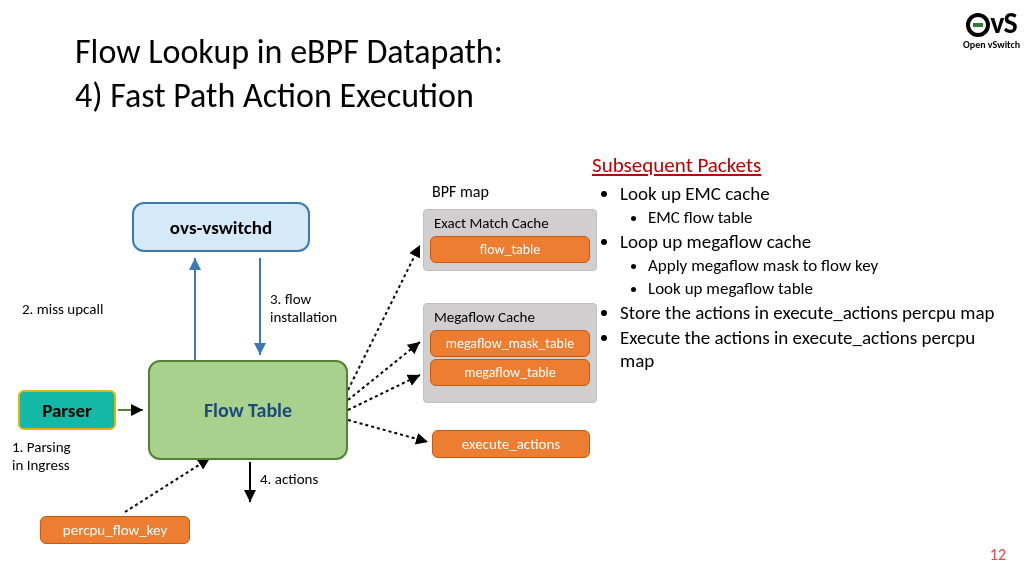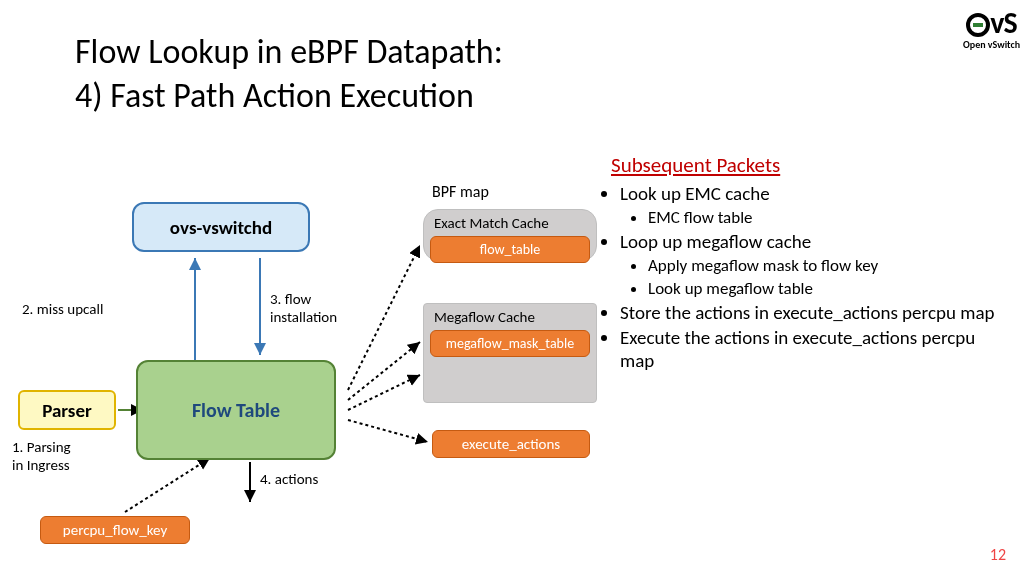--- a/index.html
+++ b/index.html
@@ -67,27 +67,27 @@
   .vswitchd {
     left: 132px; top: 52px;
     width: 178px; height: 50px;
     background: #d6e9f8;
     border: 2px solid #3b78b5;
     color: #000;
   }
   .parser {
     left: 18px; top: 240px;
     width: 98px; height: 40px;
-    background: #fef9c3;
+    background: #14b8a6;
     border: 2px solid #e0b400;
     border-radius: 6px;
     color: #000;
   }
   .flowtable {
-    left: 136px; top: 210px;
+    left: 148px; top: 210px;
     width: 200px; height: 100px;
     background: #a9d18e;
     border: 2px solid #548235;
     color: #1f497d;
     font-size: 20px;
   }
   .orange {
     background: #ed7d31;
     border: 1px solid #c55a11;
     color: #fff;
@@ -95,24 +95,24 @@
     border-radius: 6px;
     text-align: center;
     font-size: 15px;
     padding: 4px 12px;
     position: absolute;
   }
   .percpu { left: 40px; top: 366px; width: 150px; }
   .emc-box {
     position: absolute;
     left: 423px; top: 59px;
-    width: 174px; height: 52px;
+    width: 174px; height: 62px;
     background: #d0cece;
     border: 1px solid #bfbfbf;
-    border-radius: 15px;
+    border-radius: 4px;
   }
   .mega-box {
     position: absolute;
     left: 423px; top: 153px;
     width: 174px; height: 100px;
     background: #d0cece;
     border: 1px solid #bfbfbf;
     border-radius: 4px;
   }
   .cache-title {
@@ -147,21 +147,20 @@
     position: absolute;
     left: 592px;
     top: 152px;
     width: 415px;
   }
   .side-title {
     color: #c00000;
     font-size: 21px;
     text-decoration: underline;
     margin-bottom: 4px;
-    margin-left: 19px;
   }
   .side ul { list-style: disc; margin-left: 28px; }
   .side li { font-size: 19px; margin: 2px 0; }
   .side ul ul li { font-size: 17px; }
 
   .pagenum {
     position: absolute;
     right: 18px;
     bottom: 12px;
     color: #ef4444;
@@ -223,20 +222,21 @@
   <div class="bpfmap-label">BPF map</div>
 
   <div class="emc-box">
     <div class="cache-title">Exact Match Cache</div>
     <div class="orange-inset">flow_table</div>
   </div>
 
   <div class="mega-box">
     <div class="cache-title">Megaflow Cache</div>
     <div class="orange-inset">megaflow_mask_table</div>
+    <div class="orange-inset">megaflow_table</div>
   </div>
 
   <div class="orange exec-actions">execute_actions</div>
 
   <div class="edge-label" style="left:12px; top:288px; white-space:pre;">1. Parsing
 in Ingress</div>
   <div class="edge-label" style="left:22px; top:150px;">2. miss upcall</div>
   <div class="edge-label" style="left:270px; top:140px; white-space:pre;">3. flow
 installation</div>
   <div class="edge-label" style="left:260px; top:320px;">4. actions</div>

